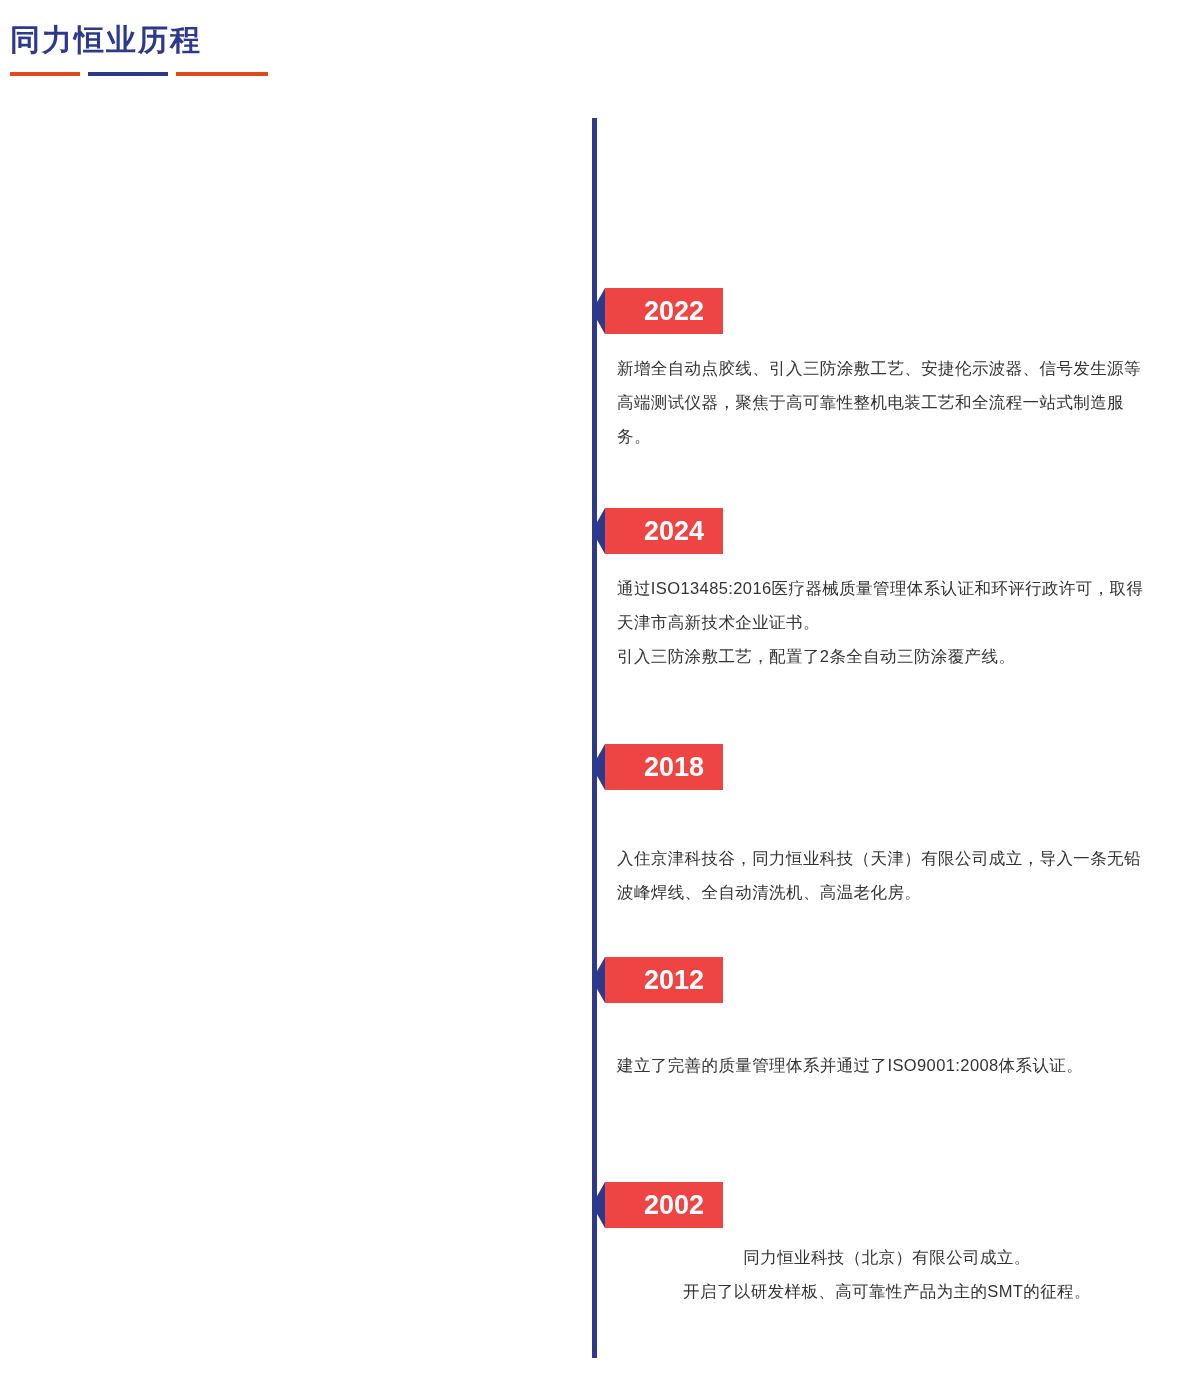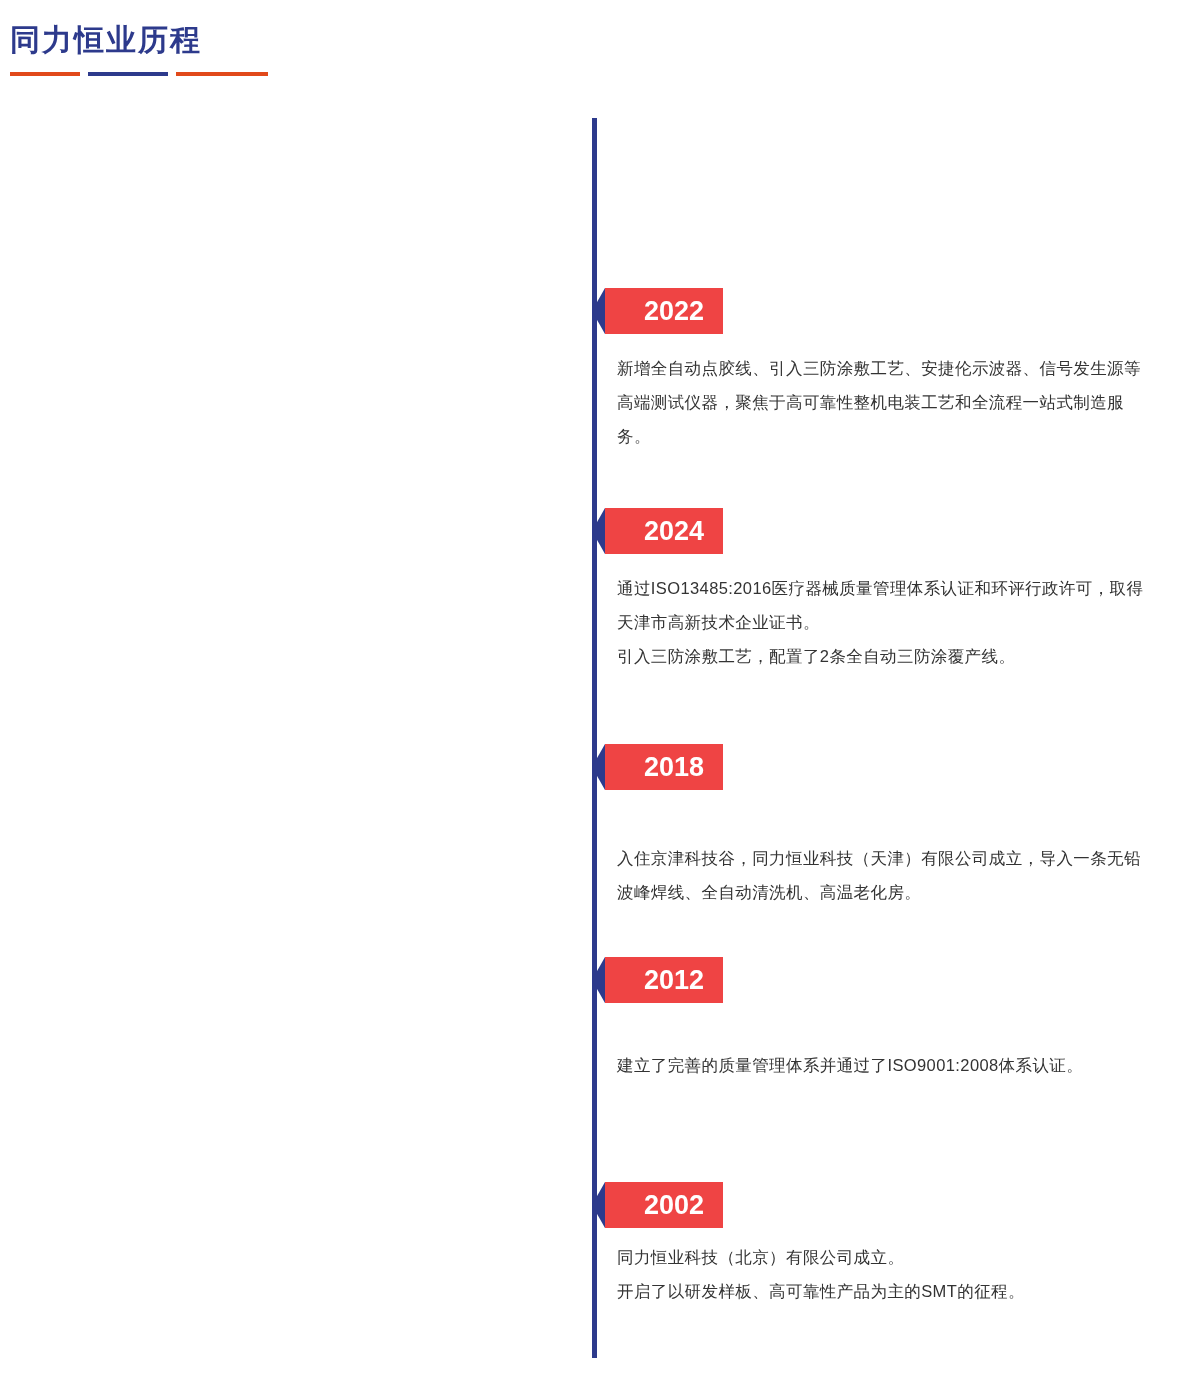--- a/index.html
+++ b/index.html
@@ -130,15 +130,15 @@
       <div class="desc desc-right" style="top: 799px; margin-top: 42px;">入住京津科技谷，同力恒业科技（天津）有限公司成立，导入一条无铅波峰焊线、全自动清洗机、高温老化房。</div>
     </div>
     <div class="event"></div>
     <div class="event">
       <div class="year-tag year-right" style="top: 957px;">2012</div>
       <div class="desc desc-right" style="top: 1020px; margin-top: 28px;">建立了完善的质量管理体系并通过了ISO9001:2008体系认证。</div>
     </div>
     <div class="event"></div>
     <div class="event">
       <div class="year-tag year-right" style="top: 1182px;">2002</div>
-      <div class="desc desc-right" style="top: 1240px;">同力恒业科技（北京）有限公司成立。<br>开启了以研发样板、高可靠性产品为主的SMT的征程。</div>
+      <div class="desc desc-right" style="top: 1240px; text-align: center;">同力恒业科技（北京）有限公司成立。<br>开启了以研发样板、高可靠性产品为主的SMT的征程。</div>
     </div>
   </div>
 
 </body></html>

